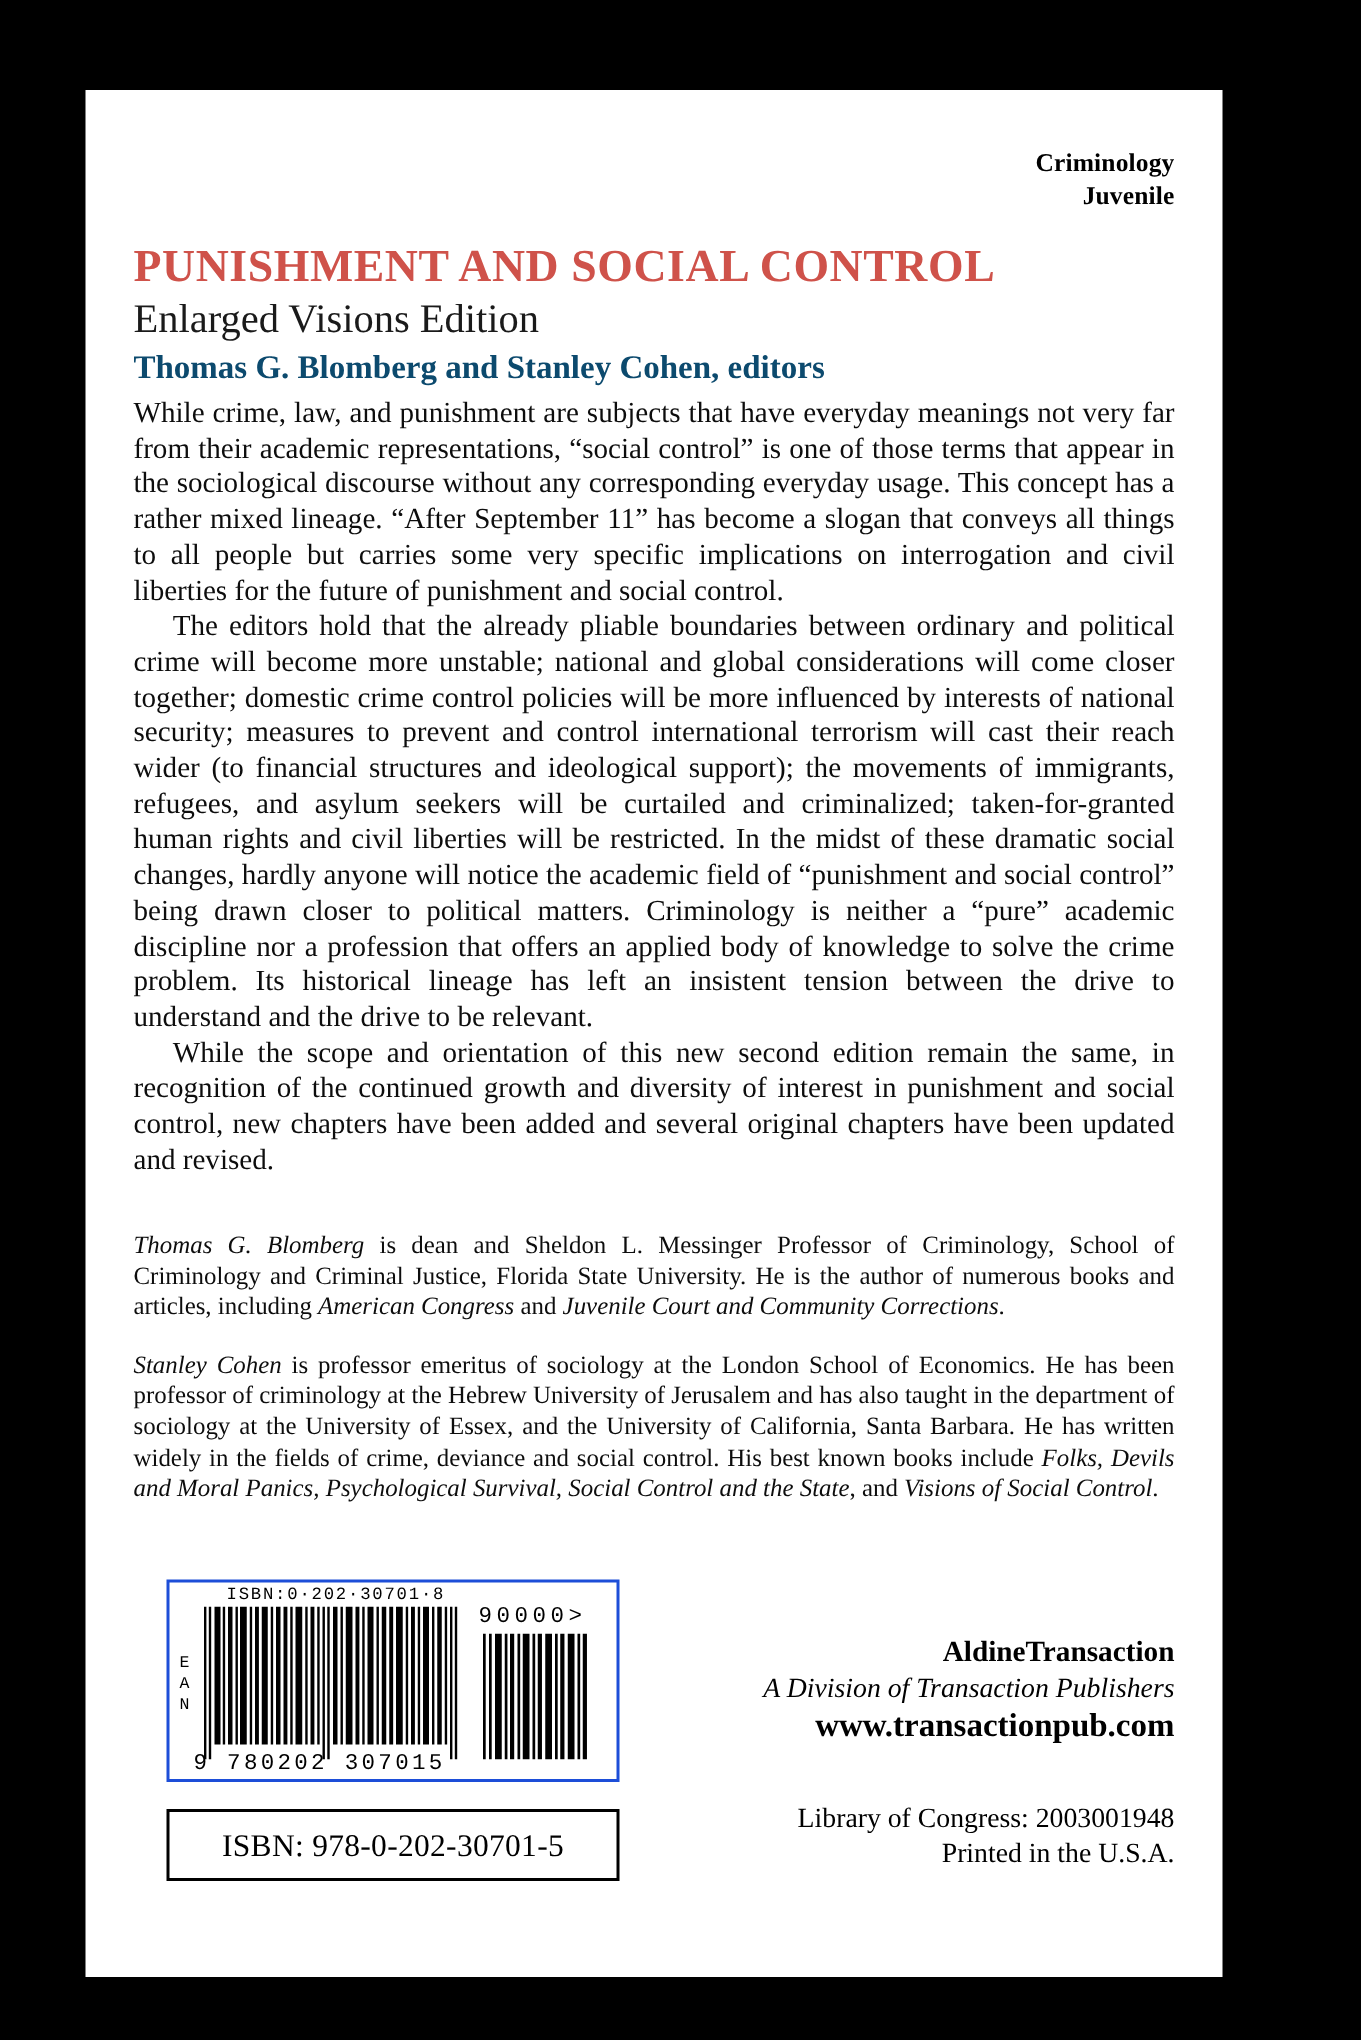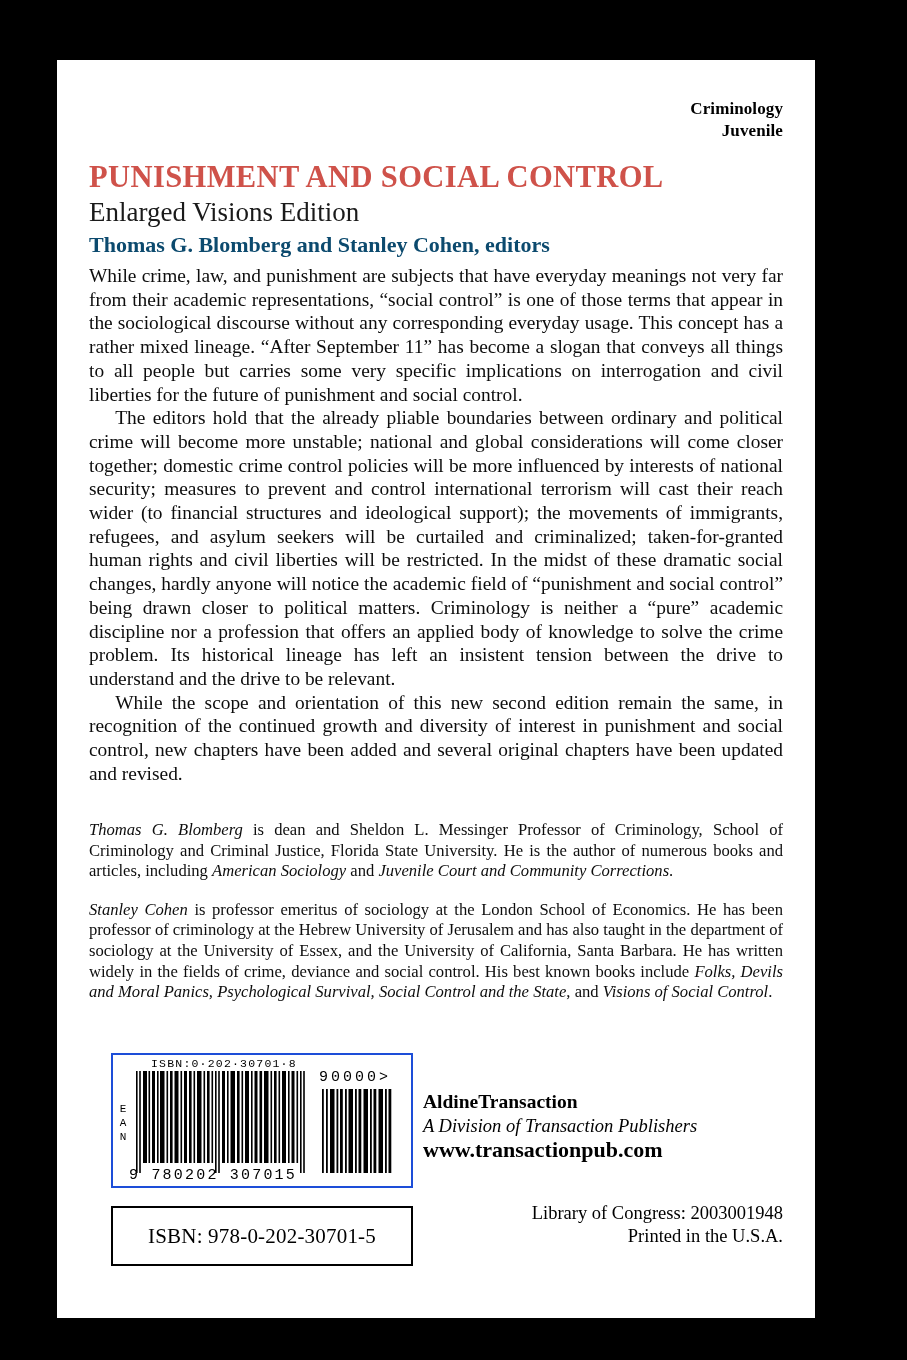--- a/index.html
+++ b/index.html
@@ -201,39 +201,40 @@
     height: 100%;
     display: block;
   }
 
   
   .isbn-box {
     position: absolute;
     left: 22px;
     top: 168px;
     width: 302px;
-    height: 60px;
+    height: 48px;
     border: 2px solid #000;
     box-sizing: border-box;
     display: flex;
     align-items: center;
     justify-content: center;
   }
   .isbn-box span {
     font-family: "Liberation Serif", serif;
     font-size: 21px;
     color: #000;
     letter-spacing: 0.2px;
   }
 
   
   .publisher {
     position: absolute;
     right: 0;
     top: 52px;
+    text-align: right;
     width: 360px;
   }
   .pub-name {
     font-family: "Liberation Serif", serif;
     font-weight: bold;
     font-size: 19.5px;
     line-height: 24px;
     color: #000;
   }
   .pub-div {
@@ -279,21 +280,21 @@
       <div class="editors">Thomas G. Blomberg and Stanley Cohen, editors</div>
     </div>
 
     <div class="blurb">
       <p>While crime, law, and punishment are subjects that have everyday meanings not very far from their academic representations, “social control” is one of those terms that appear in the sociological discourse without any corresponding everyday usage. This concept has a rather mixed lineage. “After September 11” has become a slogan that conveys all things to all people but carries some very specific implications on interrogation and civil liberties for the future of punishment and social control.</p>
       <p>The editors hold that the already pliable boundaries between ordinary and political crime will become more unstable; national and global considerations will come closer together; domestic crime control policies will be more influenced by interests of national security; measures to prevent and control international terrorism will cast their reach wider (to financial structures and ideological support); the movements of immigrants, refugees, and asylum seekers will be curtailed and criminalized; taken-for-granted human rights and civil liberties will be restricted. In the midst of these dramatic social changes, hardly anyone will notice the academic field of “punishment and social control” being drawn closer to political matters. Criminology is neither a “pure” academic discipline nor a profession that offers an applied body of knowledge to solve the crime problem. Its historical lineage has left an insistent tension between the drive to understand and the drive to be relevant.</p>
       <p>While the scope and orientation of this new second edition remain the same, in recognition of the continued growth and diversity of interest in punishment and social control, new chapters have been added and several original chapters have been updated and revised.</p>
     </div>
 
     <div class="bios">
-      <p><i>Thomas G. Blomberg</i><span> is dean and Sheldon L. Messinger Professor of Criminology, School of Criminology and Criminal Justice, Florida State University. He is the author of numerous books and articles, including </span><i>American Sociology</i><span> and </span><i>Juvenile Court and Community Corrections</i><span>.</span></p>
+      <p><i>Thomas G. Blomberg</i><span> is dean and Sheldon L. Messinger Professor of Criminology, School of Criminology and Criminal Justice, Florida State University. He is the author of numerous books and articles, including </span><i>American Congress</i><span> and </span><i>Juvenile Court and Community Corrections</i><span>.</span></p>
       <p><i>Stanley Cohen</i><span> is professor emeritus of sociology at the London School of Economics. He has been professor of criminology at the Hebrew University of Jerusalem and has also taught in the department of sociology at the University of Essex, and the University of California, Santa Barbara. He has written widely in the fields of crime, deviance and social control. His best known books include </span><i>Folks, Devils and Moral Panics, Psychological Survival, Social Control and the State</i><span>, and </span><i>Visions of Social Control</i><span>.</span></p>
     </div>
 
     <div class="bottom">
 
       <div class="barcode-box">
         <div class="bc-isbn">ISBN:0·202·30701·8</div>
         <div class="bc-ean">EAN</div>
         <div class="bc-main">
           <svg class="bars" viewBox="0 0 175 102" preserveAspectRatio="none">

